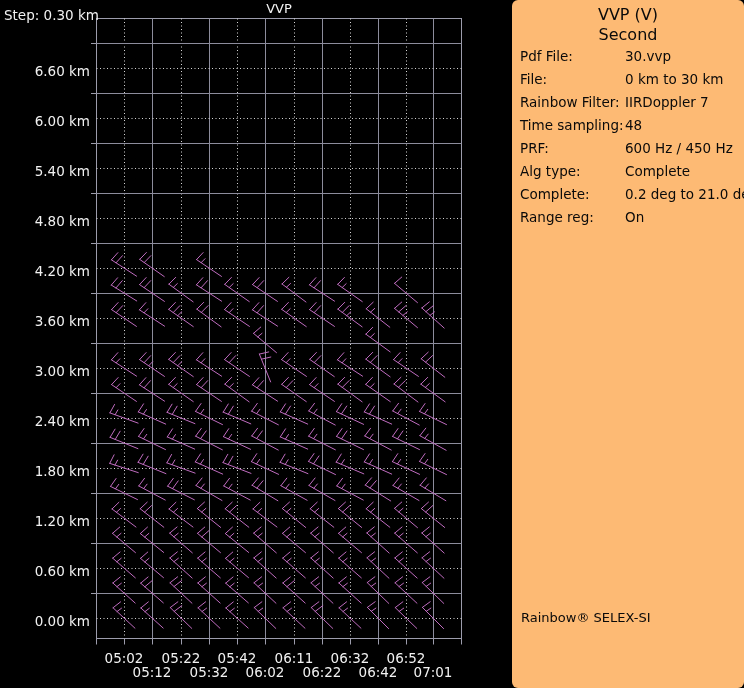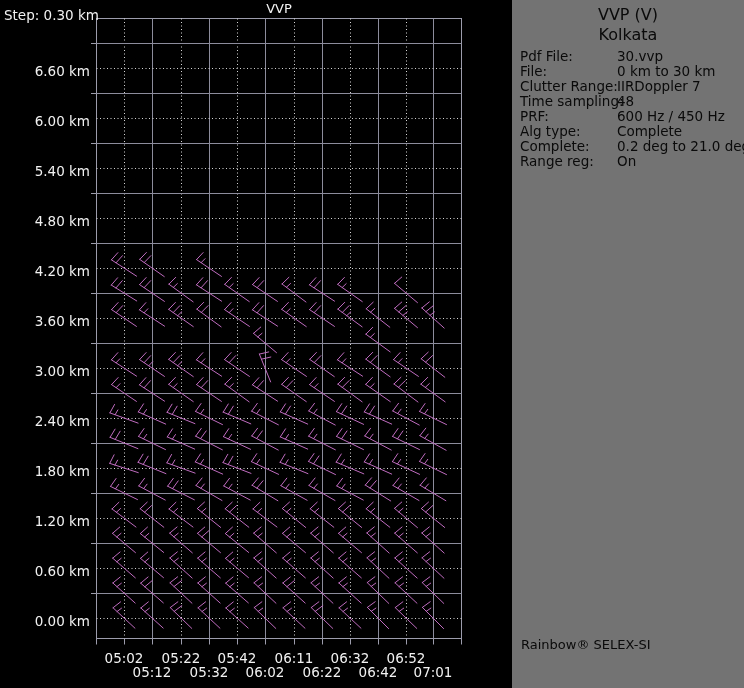--- a/index.html
+++ b/index.html
@@ -1,26 +1,26 @@
 <!DOCTYPE html>
 <html><head>
 <meta charset="utf-8">
 <style>
   html,body{margin:0;padding:0;background:#000;}
   .stage{position:relative;width:744px;height:688px;overflow:hidden;
          font-family:"DejaVu Sans",sans-serif;background:#000;}
   .plot-wrap{position:absolute;left:0;top:0;width:512px;height:688px;background:#000;}
   .panel{position:absolute;left:512px;top:0;width:232px;height:688px;
-         background:#737373;color:#0a0a0a;}
+         background:#fdba74;color:#0a0a0a;border-radius:6px;}
   .p-head{padding-top:5px;text-align:center;font-size:16px;line-height:20px;}
   .fields{margin-top:4px;padding-left:8px;padding-right:4px;
-          display:grid;grid-template-columns:97px 1fr;font-size:13.5px;line-height:15px;}
+          display:grid;grid-template-columns:97px 1fr;font-size:13.5px;line-height:15px;gap:8px;}
   .flabel{white-space:nowrap;}
   .fvalue{white-space:nowrap;}
-  .footer{position:absolute;left:9px;top:637px;font-size:13px;}
+  .footer{position:absolute;left:9px;top:610px;font-size:13px;}
   svg text{fill:#f2f2f2;}
 </style>
 </head>
 <body>
 
 <div class="stage">
 
   <div class="plot-wrap">
     <svg id="plot" width="512" height="688" viewBox="0 0 512 688">
         <g>
@@ -917,28 +917,28 @@
             <line x1="422.3933982822018" y1="607.3933982822018" x2="430.17157287525384" y2="601.7365440327094" stroke="#bf6cbf" stroke-width="1"></line>
             <line x1="426.2824855787278" y1="611.2824855787278" x2="430.87867965644034" y2="608.1005050633884" stroke="#bf6cbf" stroke-width="1"></line>
           </g>
         </g>
       </svg>
   </div>
 
   <div class="panel">
     <div class="p-head">
       <div>VVP (V)</div>
-      <div>Kolkata</div>
+      <div>Second</div>
     </div>
     <div class="fields" id="fields">
         <span class="flabel">Pdf File:</span>
         <span class="fvalue">30.vvp</span>
         <span class="flabel">File:</span>
         <span class="fvalue">0 km to 30 km</span>
-        <span class="flabel">Clutter Range:</span>
+        <span class="flabel">Rainbow Filter:</span>
         <span class="fvalue">IIRDoppler 7</span>
         <span class="flabel">Time sampling:</span>
         <span class="fvalue">48</span>
         <span class="flabel">PRF:</span>
         <span class="fvalue">600 Hz / 450 Hz</span>
         <span class="flabel">Alg type:</span>
         <span class="fvalue">Complete</span>
         <span class="flabel">Complete:</span>
         <span class="fvalue">0.2 deg to 21.0 deg</span>
         <span class="flabel">Range reg:</span>

